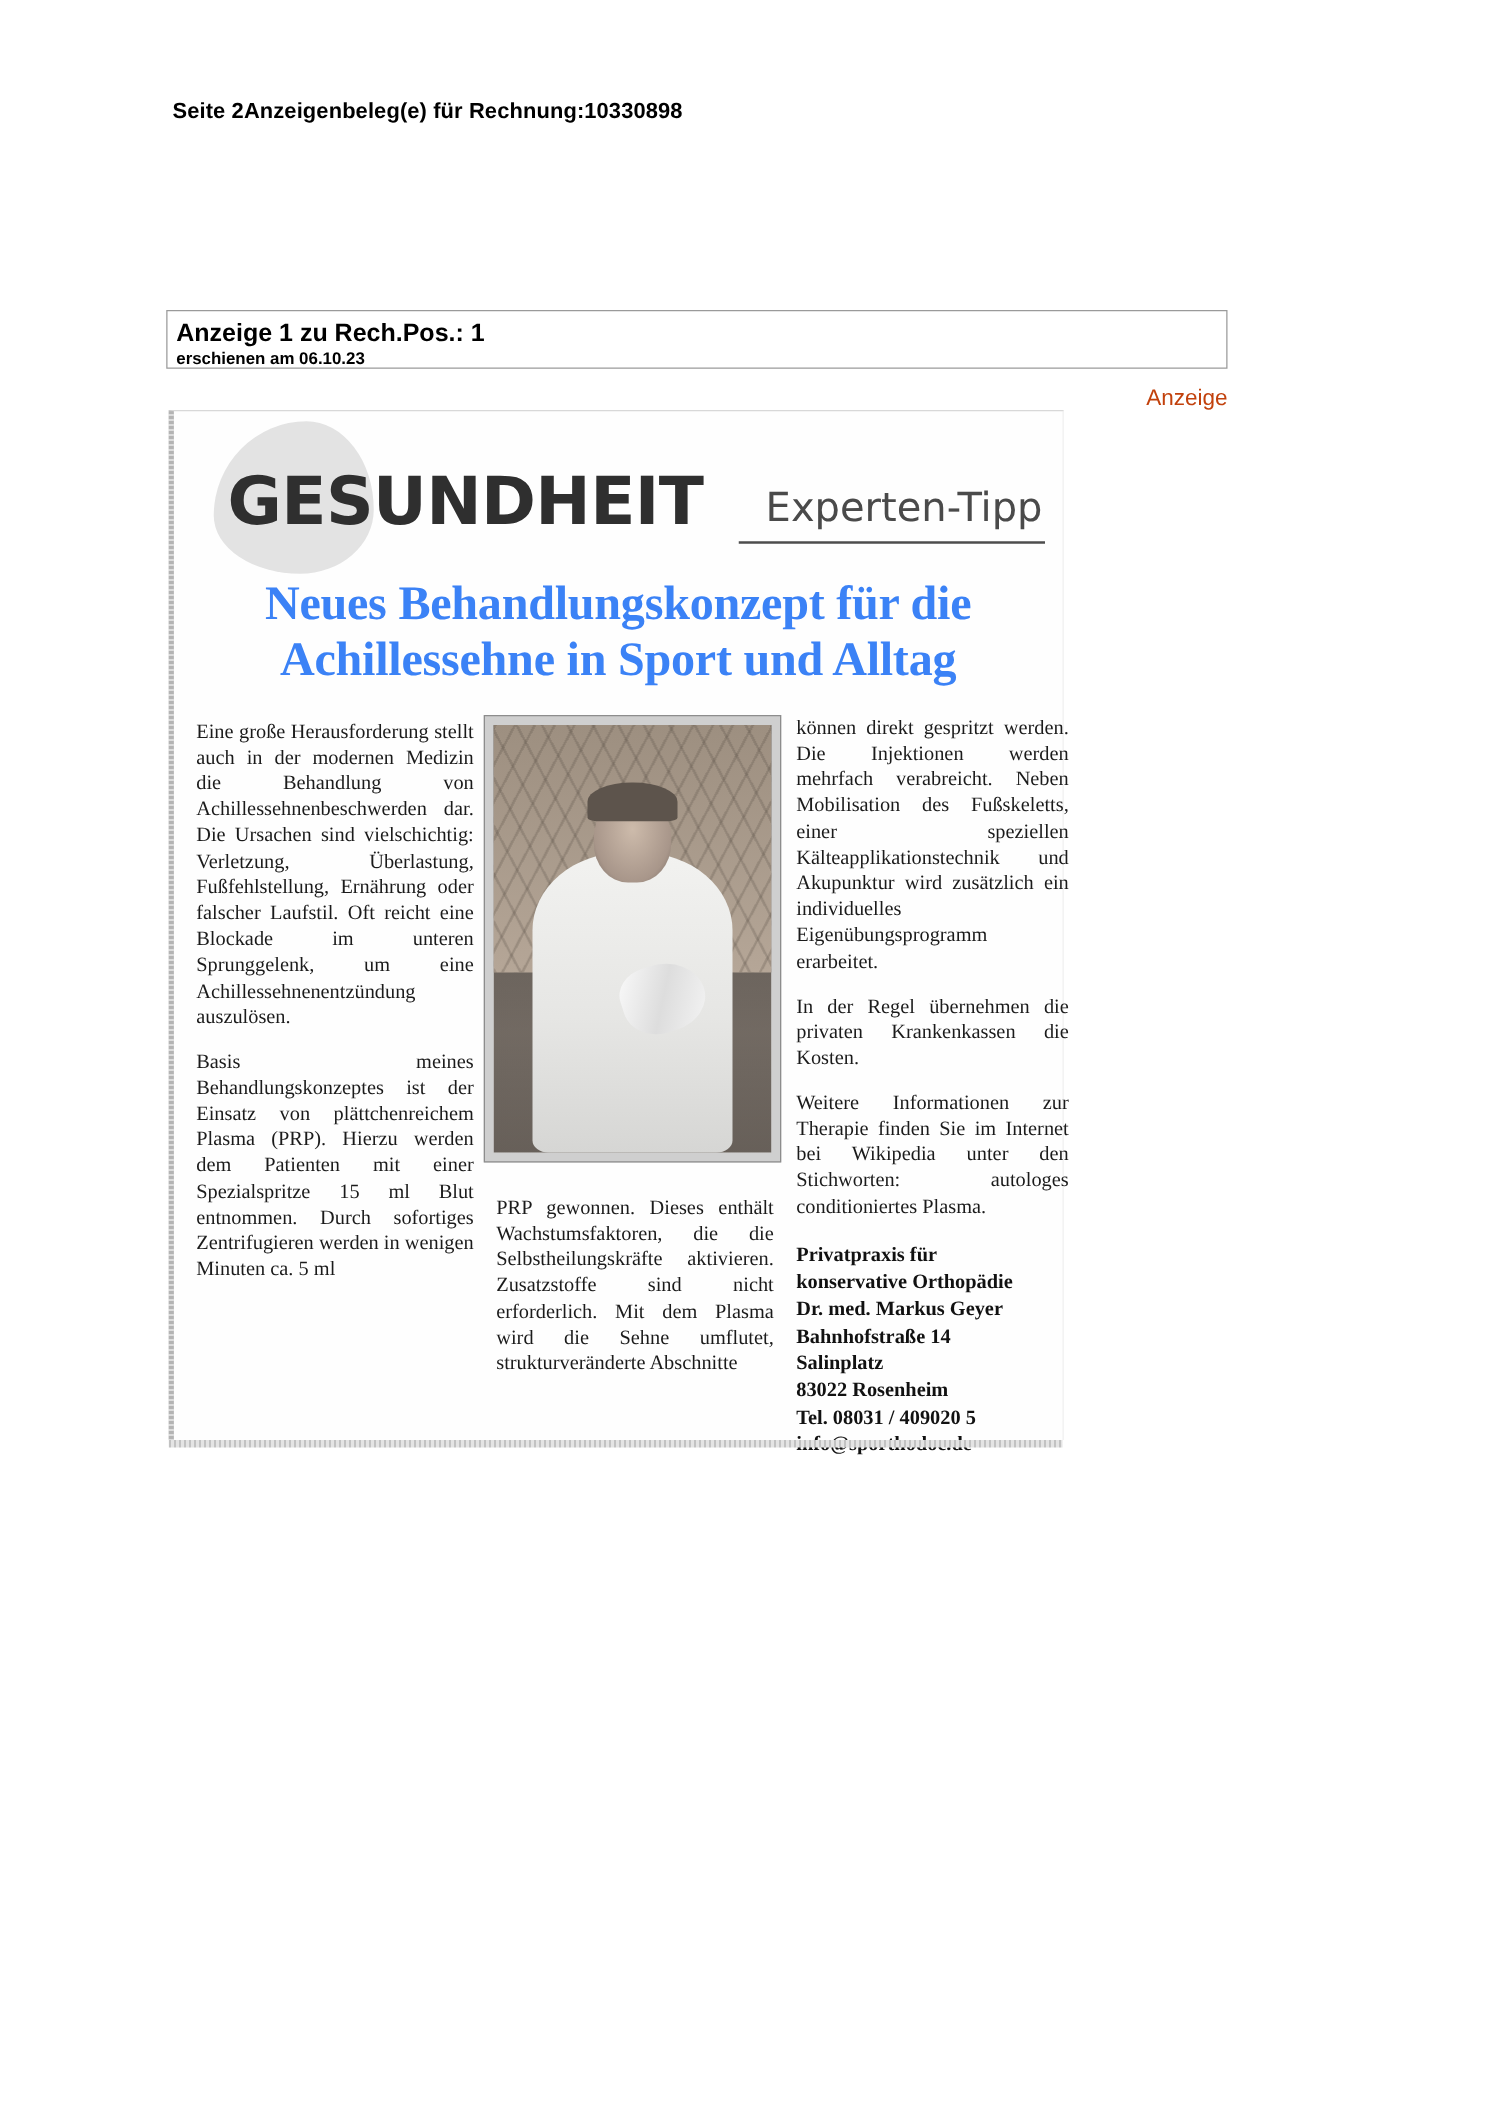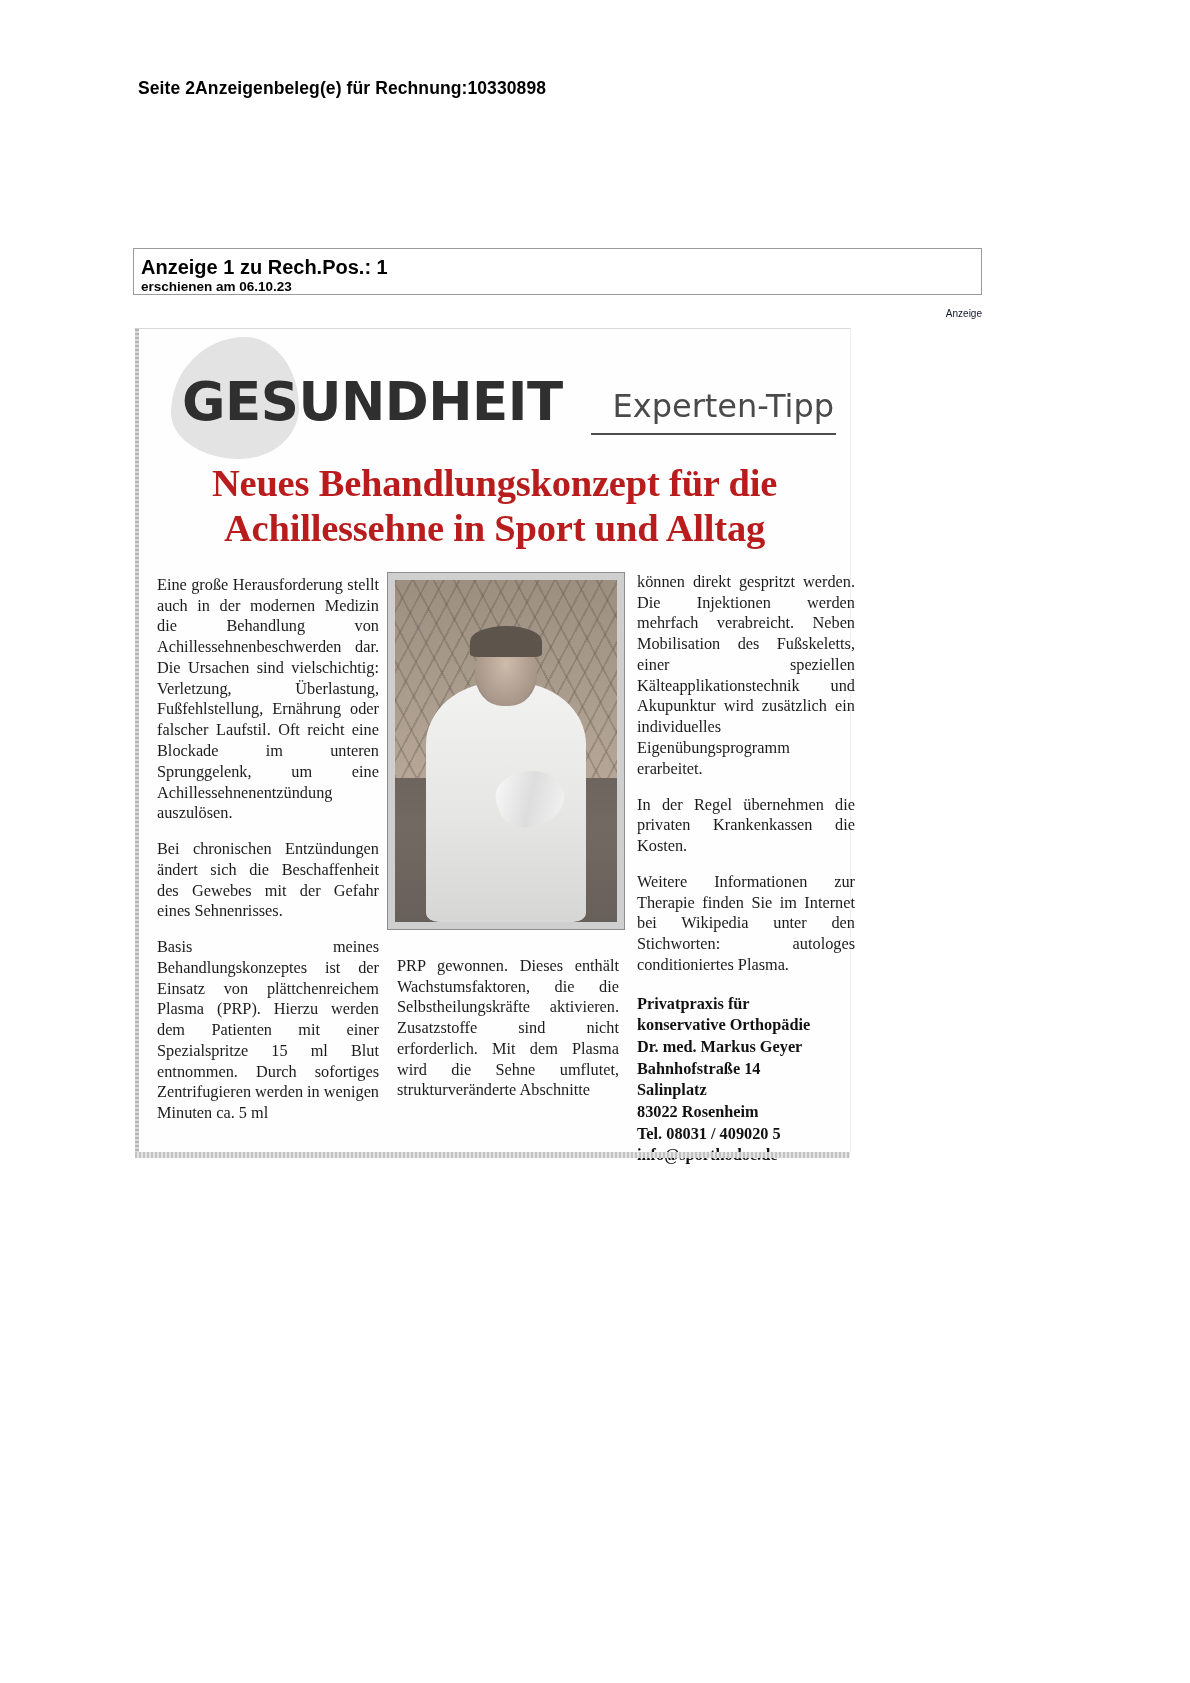--- a/index.html
+++ b/index.html
@@ -47,22 +47,22 @@
     font-size: 13.5px;
     font-weight: bold;
     line-height: 1.2;
     margin-top: 1px;
   }
 
   .anzeige-label {
     position: absolute;
     right: 208px;
     top: 308px;
-    font-size: 10px;
-    color: #0f172a;
+    font-size: 18px;
+    color: #c2410c;
   }
 
   
   .clipping {
     position: absolute;
     left: 135px;
     top: 328px;
     width: 716px;
     height: 824px;
     background: #fefefe;
@@ -130,21 +130,21 @@
   }
 
   
   .headline {
     margin: 8px 22px 0 22px;
     font-family: "Liberation Serif", serif;
     font-weight: bold;
     font-size: 38.5px;
     line-height: 1.18;
     text-align: center;
-    color: #b91c1c;
+    color: #3b82f6;
     letter-spacing: -0.2px;
   }
 
   
   .cols {
     position: relative;
     margin: 20px 0 0 0;
     padding: 0 16px 0 18px;
   }
   .col {
@@ -272,21 +272,20 @@
         <div class="photo-bg"></div>
         <div class="photo-person"></div>
         <div class="photo-head"></div>
         <div class="photo-hair"></div>
         <div class="photo-object"></div>
       </div>
     </div>
 
     <div class="col" id="col-left">
       <p>Eine große Herausforderung stellt auch in der modernen Medizin die Behandlung von Achillessehnenbeschwerden dar. Die Ursachen sind vielschichtig: Verletzung, Überlastung, Fußfehlstellung, Ernährung oder falscher Laufstil. Oft reicht eine Blockade im unteren Sprunggelenk, um eine Achillessehnenentzündung auszulösen.</p>
-      <p>Bei chronischen Entzündungen ändert sich die Beschaffenheit des Gewebes mit der Gefahr eines Sehnenrisses.</p>
       <p>Basis meines Behandlungskonzeptes ist der Einsatz von plättchenreichem Plasma (PRP). Hierzu werden dem Patienten mit einer Spezialspritze 15 ml Blut entnommen. Durch sofortiges Zentrifugieren werden in wenigen Minuten ca. 5 ml</p>
     </div>
 
     <div class="col" id="col-mid">
       <p>PRP gewonnen. Dieses enthält Wachstumsfaktoren, die die Selbstheilungskräfte aktivieren. Zusatzstoffe sind nicht erforderlich. Mit dem Plasma wird die Sehne umflutet, strukturveränderte Abschnitte</p>
     </div>
 
     <div class="col" id="col-right">
       <p>können direkt gespritzt werden. Die Injektionen werden mehrfach verabreicht. Neben Mobilisation des Fußskeletts, einer speziellen Kälteapplikationstechnik und Akupunktur wird zusätzlich ein individuelles Eigenübungsprogramm erarbeitet.</p>
       <p>In der Regel übernehmen die privaten Krankenkassen die Kosten.</p>

